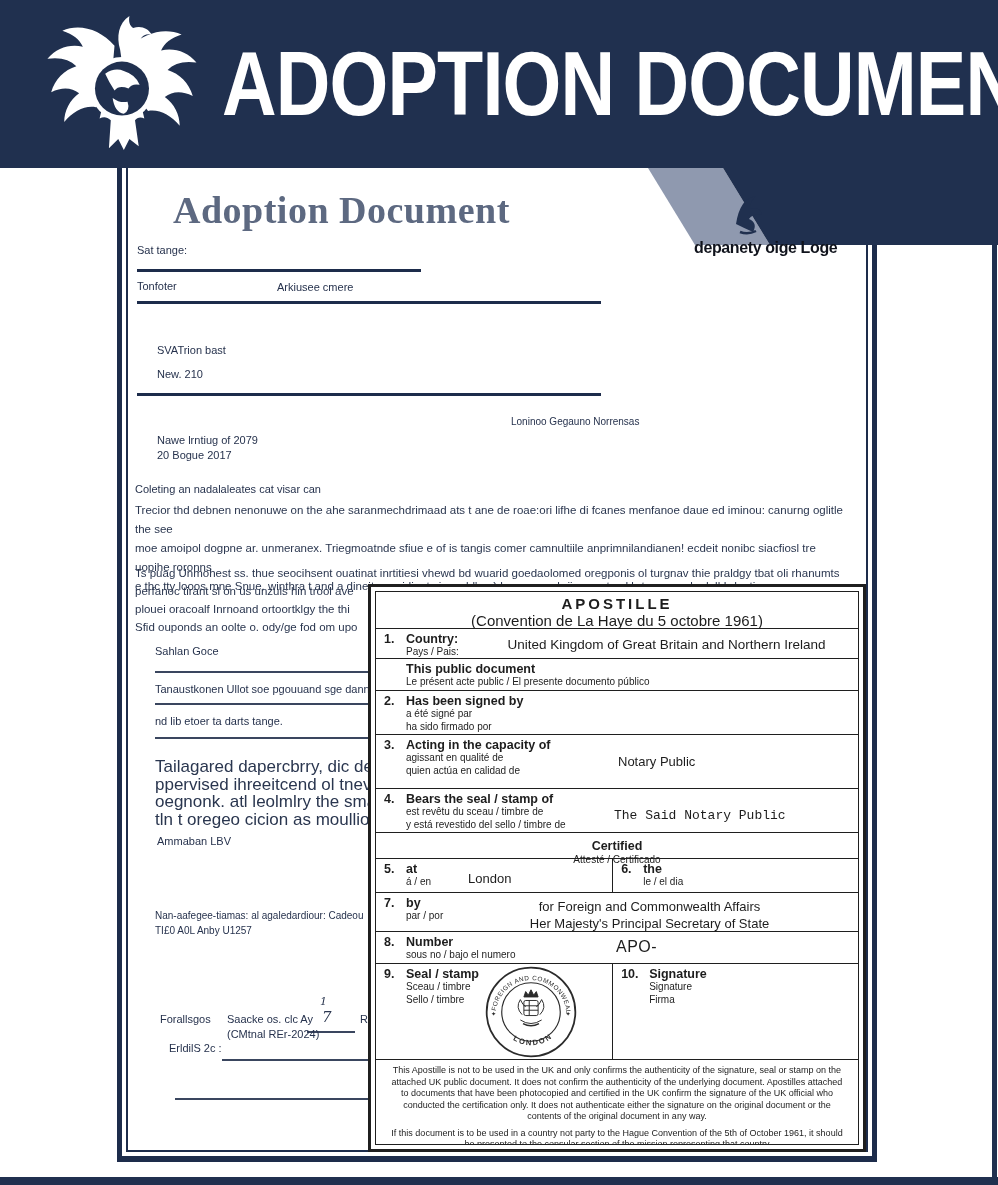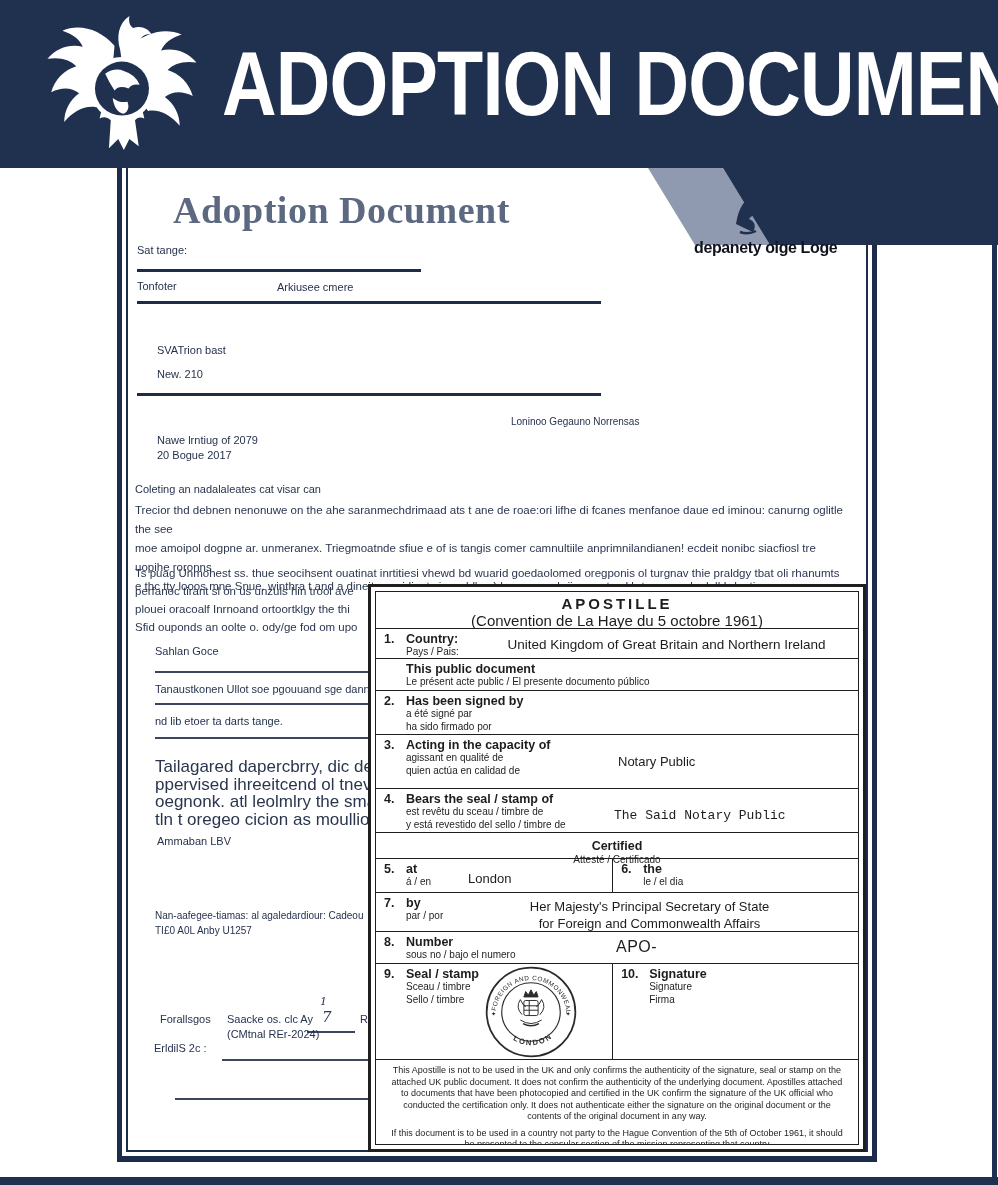--- a/index.html
+++ b/index.html
@@ -166,21 +166,21 @@
     <div class="abs sm" style="left:33px;top:742px;white-space:nowrap;">Nan-aafegee-tiamas: al agaledardiour: Cadeou</div>
     <div class="abs sm" style="left:33px;top:757px;">TI£0 A0L Anby U1257</div>
 
     <div class="abs hand" style="left:198px;top:827px;font-size:11px;">1</div>
     <div class="abs lbl" style="left:38px;top:845px;">Forallsgos</div>
     <div class="abs lbl" style="left:105px;top:845px;">Saacke os. clc  Ay</div>
     <div class="abs hand" style="left:200px;top:840px;font-size:15px;">7</div>
     <div class="abs thinline" style="left:185px;top:863px;width:48px;"></div>
     <div class="abs lbl" style="left:238px;top:845px;">R</div>
     <div class="abs lbl" style="left:105px;top:860px;">(CMtnal REr-2024)</div>
-    <div class="abs lbl" style="left:32px;top:874px;">ErldilS 2c :</div>
+    <div class="abs lbl" style="left:47px;top:874px;">ErldilS 2c :</div>
     <div class="abs thinline" style="left:100px;top:891px;width:160px;"></div>
     <div class="abs thinline" style="left:53px;top:930px;width:193px;"></div>
   </div>
 
   <div class="apostille">
     <div class="ap-inner">
 
       <div class="ap-header">
         <div class="ap-title">APOSTILLE</div>
         <div class="ap-subtitle">(Convention de La Haye du 5 octobre 1961)</div>
@@ -257,22 +257,22 @@
         </div>
       </div>
 
       <div class="ap-row" style="height:39px;">
         <span class="ap-num">7.</span>
         <div class="ap-label">
           <div class="ap-en">by</div>
           <div class="ap-sub">par / por</div>
         </div>
         <div class="ap-val v-by">
+          <div>for Foreign and Commonwealth Affairs</div>
           <div>Her Majesty's Principal Secretary of State</div>
-          <div>for Foreign and Commonwealth Affairs</div>
         </div>
       </div>
 
       <div class="ap-row" style="height:32px;">
         <span class="ap-num">8.</span>
         <div class="ap-label">
           <div class="ap-en">Number</div>
           <div class="ap-sub">sous no / bajo el numero</div>
         </div>
         <div class="ap-val v-apo">APO-</div>

